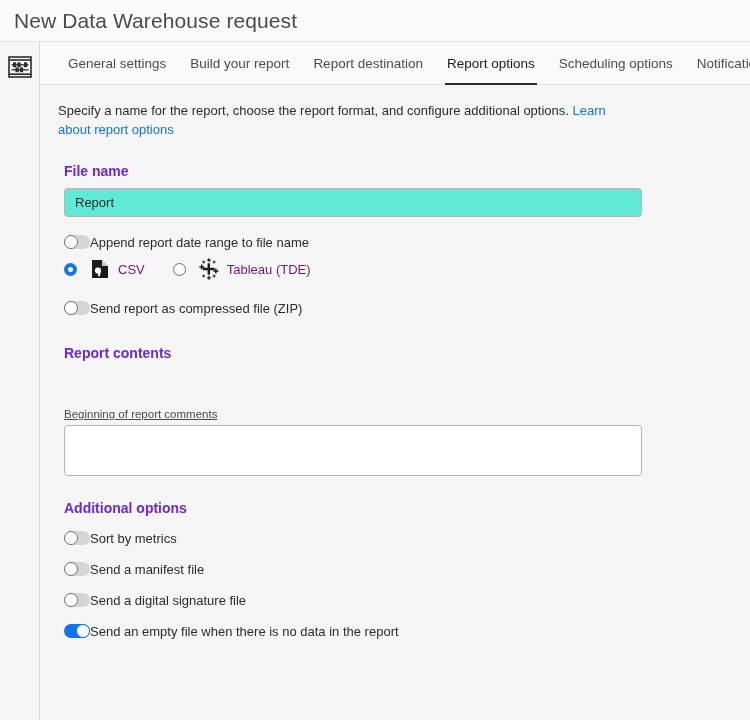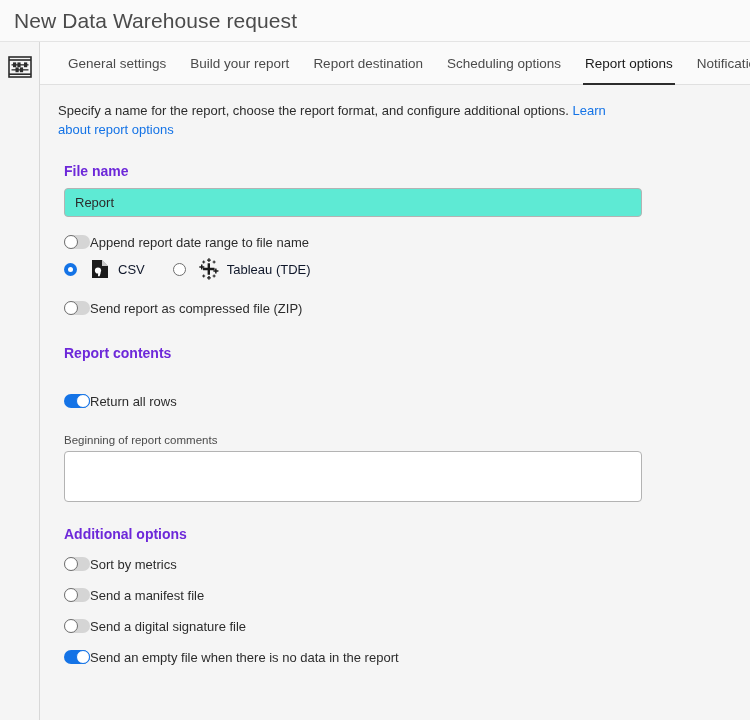--- a/index.html
+++ b/index.html
@@ -160,20 +160,21 @@
     padding: 6px 10px;
     margin-left: 6px;
     outline: none;
     resize: none;
     display: block;
   }
   .field-label {
     font-size: 11.5px;
     color: #4b4b4b;
     margin: 0 0 5px 6px;
+    text-decoration: underline;
   }
 
   
   .switch-row {
     display: flex;
     align-items: center;
     height: 26px;
     margin-left: 6px;
     cursor: pointer;
   }
@@ -248,21 +249,21 @@
     width: 22px;
     height: 22px;
     margin-left: 12px;
     display: flex;
     align-items: center;
     justify-content: center;
     flex: 0 0 22px;
   }
   .fmt-label {
     font-size: 13px;
-    color: #0f172a;
+    color: #701a75;
     margin-left: 7px;
     white-space: nowrap;
   }
 
   .spacer-lg { height: 18px; }
   .spacer-md { height: 12px; }
 </style>
 </head>
 <body>
 
@@ -294,25 +295,25 @@
     <div class="tabbar">
       <div class="tab">
         <span>General settings</span>
       </div>
       <div class="tab">
         <span>Build your report</span>
       </div>
       <div class="tab">
         <span>Report destination</span>
       </div>
+      <div class="tab active">
+        <span>Report options</span>
+      </div>
       <div class="tab">
         <span>Scheduling options</span>
-      </div>
-      <div class="tab active">
-        <span>Report options</span>
       </div>
       <div class="tab">
         <span>Notification email</span>
       </div>
     </div>
 
     <div class="body-scroll">
       <div class="inner">
 
         <p class="intro"><span>Specify a name for the report, choose the report format, and configure additional options. </span><a class="link" href="#">Learn about report options</a></p>
@@ -384,26 +385,20 @@
           <div class="switch">
             <div class="knob"></div>
           </div>
           <div class="switch-label">Send report as compressed file (ZIP)</div>
         </div>
 
         <div class="section-head">Report contents</div>
 
         <div class="spacer-lg"></div>
 
-        <div class="switch-row">
-          <div class="switch on">
-            <div class="knob"></div>
-          </div>
-          <div class="switch-label">Return all rows</div>
-        </div>
 
         <div style="height:20px"></div>
 
         <div class="field-label">Beginning of report comments</div>
         <textarea class="textarea" style=""></textarea>
 
         <div class="section-head">Additional options</div>
 
         <div class="switch-row">
           <div class="switch">

